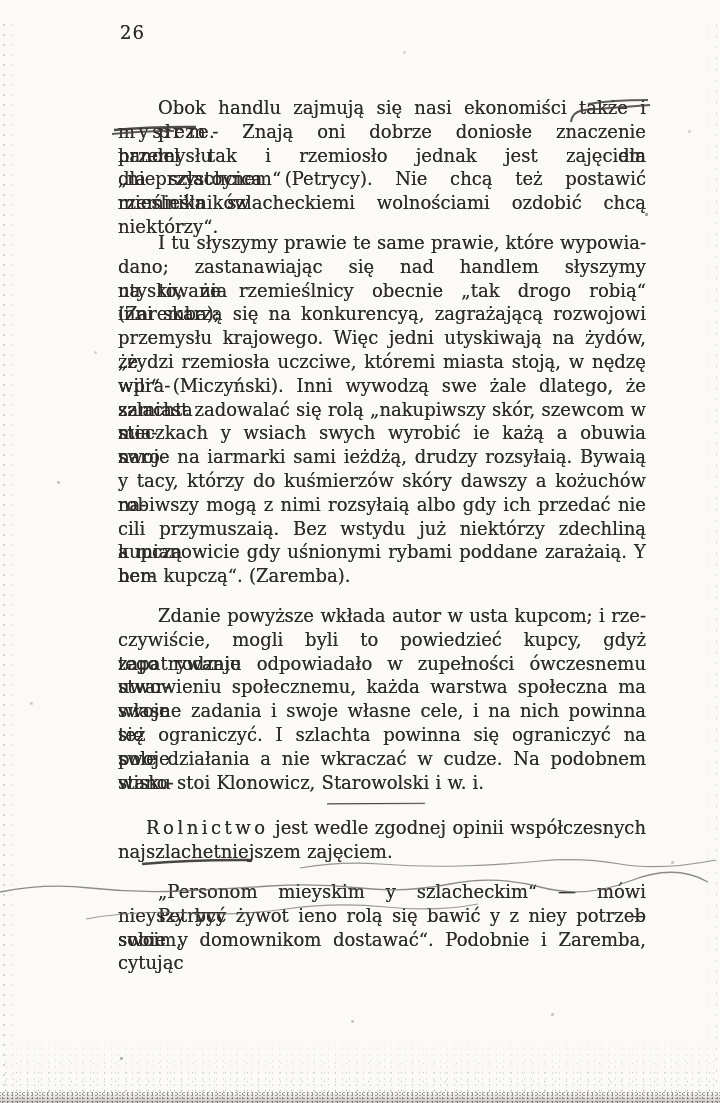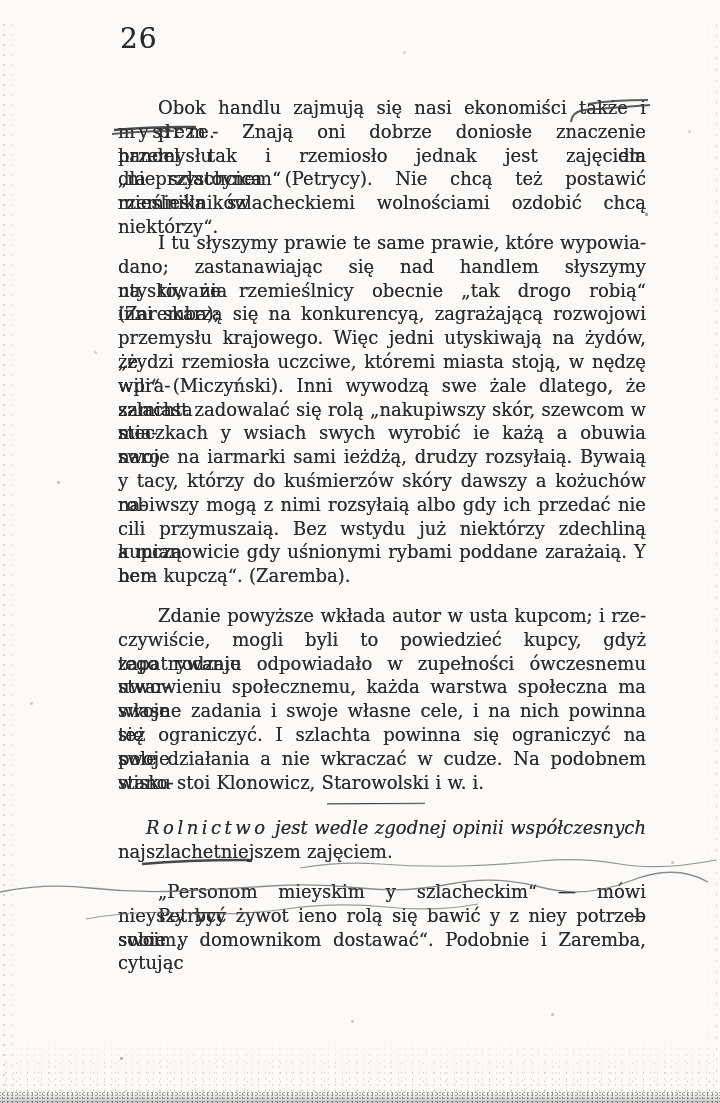--- a/index.html
+++ b/index.html
@@ -16,40 +16,40 @@
   }
   .page{
     position:relative;
     width:720px;height:1103px;
     background:var(--paper);
     overflow:hidden;
     color:var(--ink);
   }
   .pagenum{
     position:absolute;left:120px;top:22px;
-    font-size:28px;letter-spacing:1px;
+    font-size:18px;letter-spacing:1px;
     color:var(--ink);
     text-shadow:0 0 .4px rgba(40,40,40,.8);
   }
   .textblock{
     position:absolute;left:118px;top:80px;width:528px;
     font-size:18px;
     text-shadow:0 0 .4px rgba(40,40,40,.75);
   }
   .para{margin:0;padding:0;}
   .line{
     height:23.8px;line-height:23.8px;
     text-align:justify;
     text-align-last:justify;
     overflow:visible;
     word-spacing:.5px;
   }
   .line.noj{text-align-last:left;}
   .line.ind-normal{padding-left:40px;margin-top:16px;}
-  .line.ind-small{padding-left:28px;font-style:italic;}
+  .line.ind-small{padding-left:28px;}
   .sp{letter-spacing:3.5px;}
   .divider-row{
     height:22px;position:relative;
   }
   .divider-rule{
     position:absolute;left:50%;top:9px;
     width:98px;margin-left:-55px;
     border-top:1.7px solid #454545;
     transform:rotate(-.2deg);
     box-shadow:0 .5px 0 rgba(70,70,70,.35);

